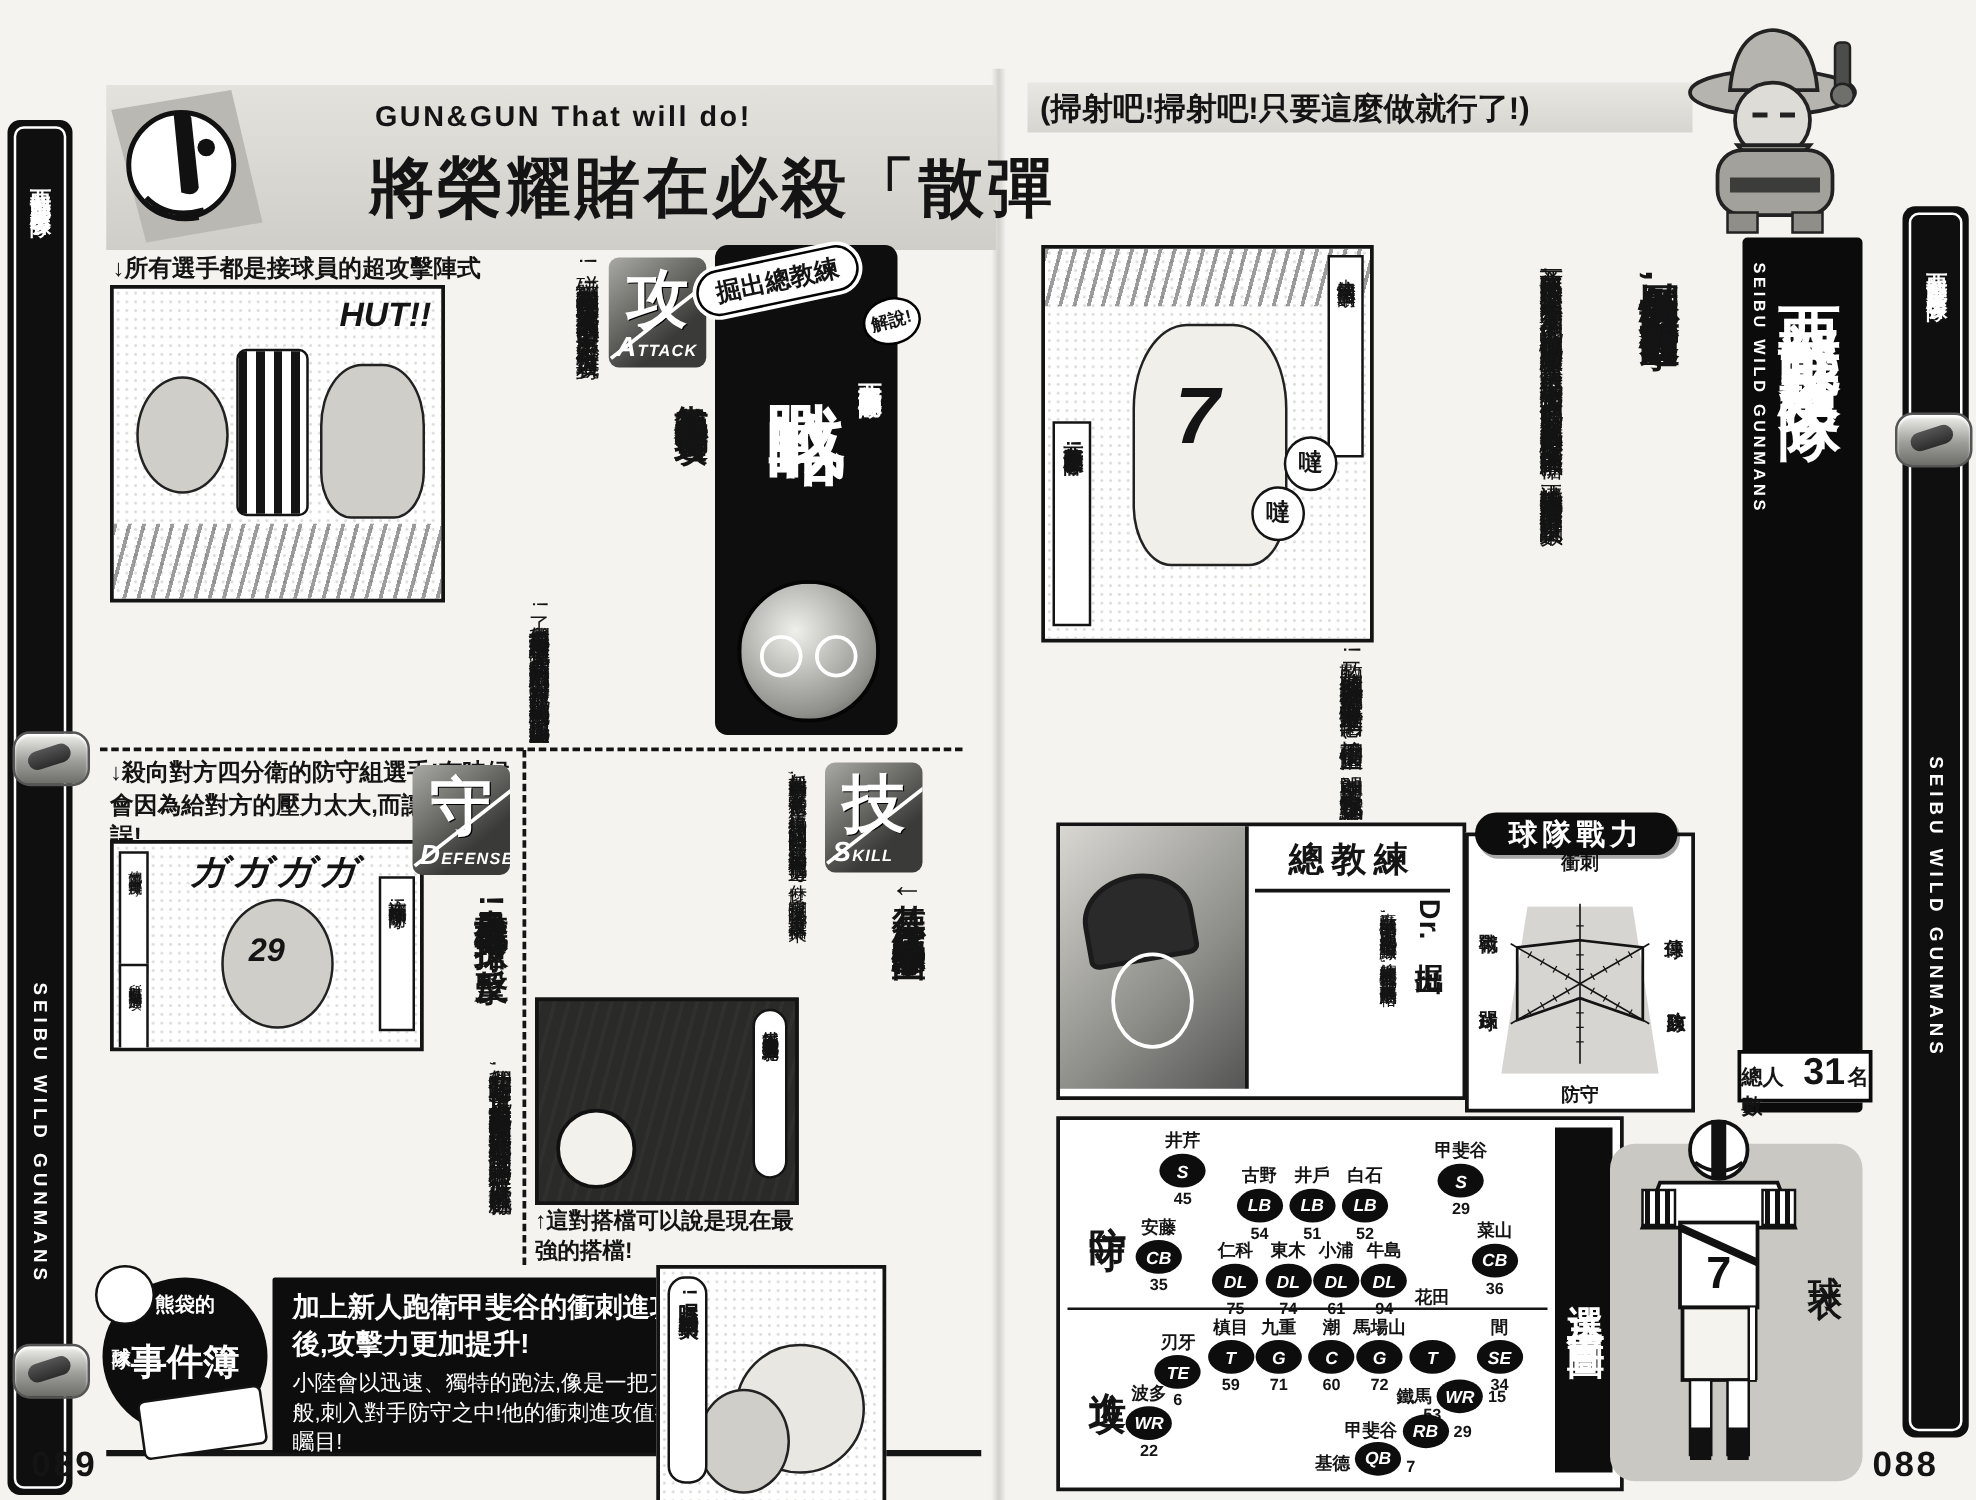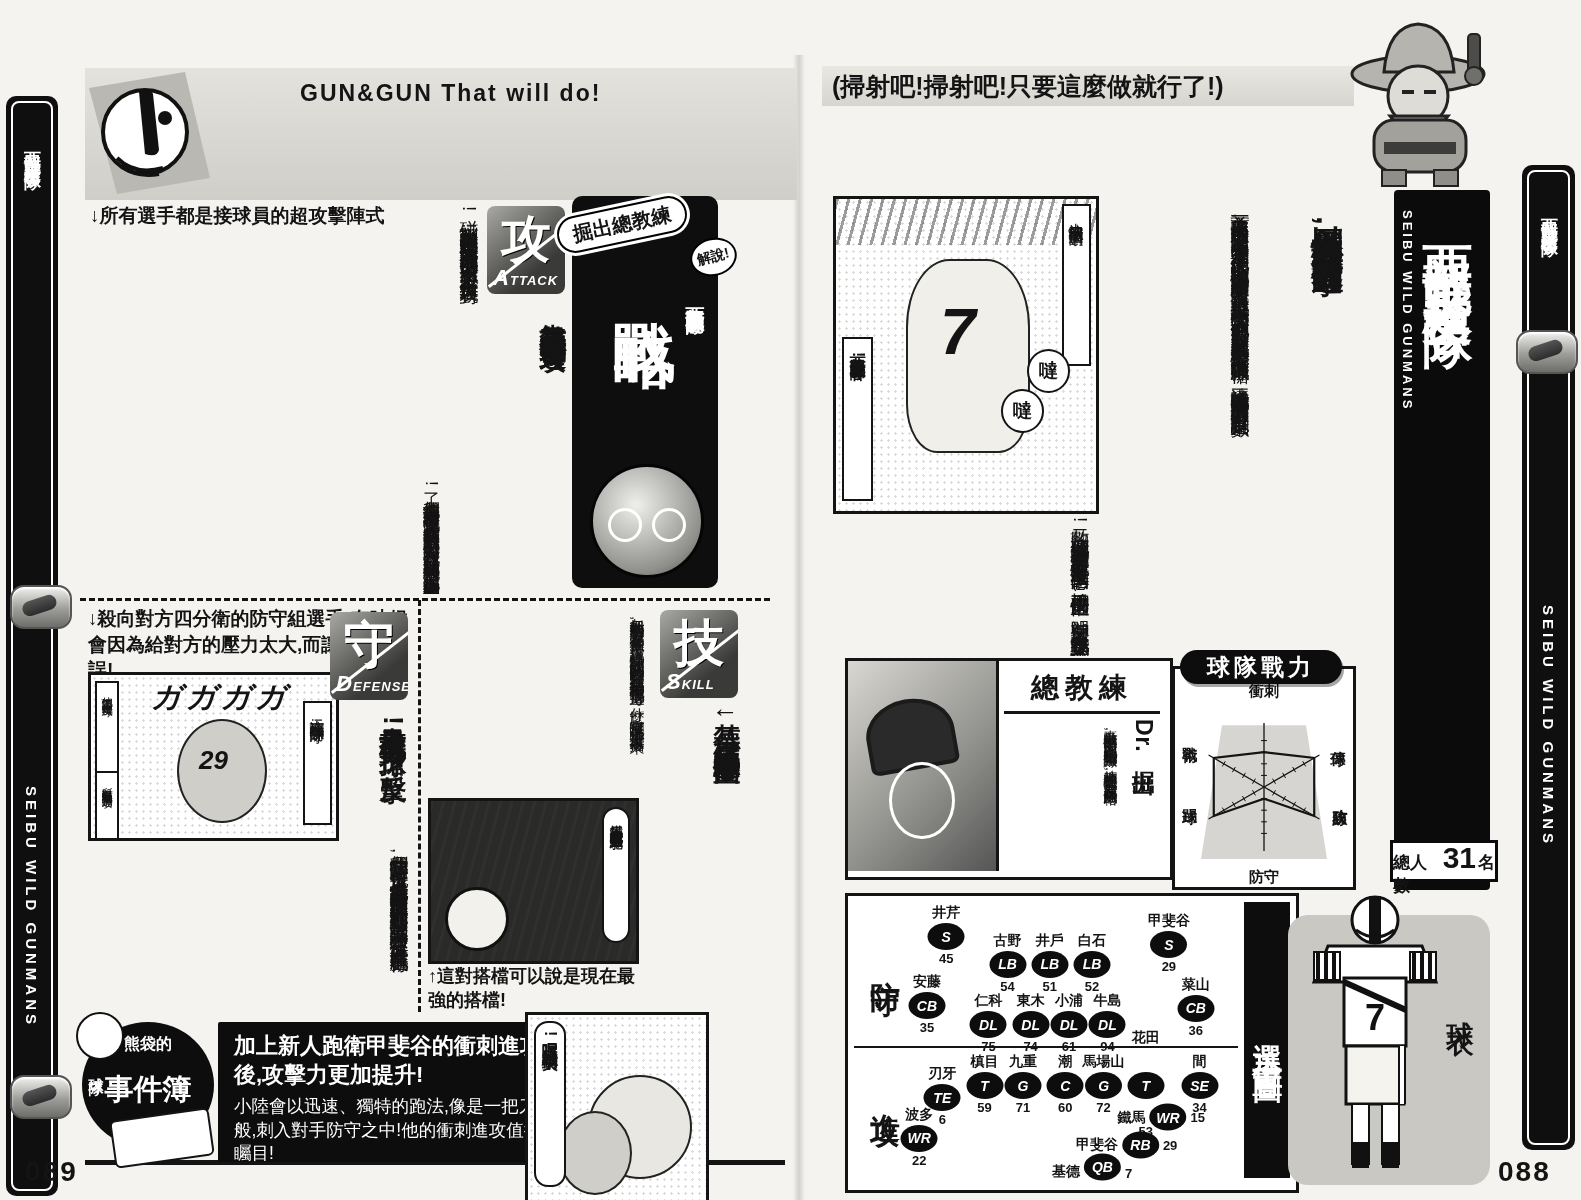--- a/index.html
+++ b/index.html
@@ -127,28 +127,37 @@
 
   <div class="abs hbar-left" style="left:85px;top:68px;width:712px;height:132px;">
     <svg class="abs" style="left:2px;top:2px;" width="125" height="126" viewBox="0 0 125 126">
       <polygon points="2,18 98,2 123,108 30,124" fill="#b9b8b2"></polygon>
       <circle cx="58" cy="62" r="42" fill="#fff" stroke="#111" stroke-width="4"></circle>
       <path d="M52,22 q12,-4 14,2 l6,56 q-2,8 -14,4 z" fill="#111"></path>
       <circle cx="78" cy="48" r="7" fill="#111"></circle>
       <path d="M30,88 q18,18 46,10 M34,96 q16,12 38,8" stroke="#111" stroke-width="4" fill="none"></path>
     </svg>
     <div class="abs eyecatch" style="left:215px;top:12px;">GUN&amp;GUN That will do!</div>
+    <div class="abs big-title" style="left:210px;top:48px;">將榮耀賭在必殺「散彈</div>
   </div>
 
   <div class="abs hbar-sub" style="left:822px;top:66px;width:512px;height:40px;">
     <span>(掃射吧!掃射吧!只要這麼做就行了!)</span>
   </div>
 
   <div class="abs caption" style="left:90px;top:203px;width:352px;">↓所有選手都是接球員的超攻擊陣式</div>
 
+  <div class="abs panel" style="left:88px;top:228px;width:262px;height:248px;">
+    <div class="tone"></div>
+    <div class="streak" style="left:0;bottom:0;width:100%;height:60px;"></div>
+    <div class="abs blob" style="left:18px;top:70px;width:70px;height:90px;"></div>
+    <div class="abs" style="left:98px;top:48px;width:54px;height:130px;background:repeating-linear-gradient(90deg,#141414 0 7px,#fff 7px 14px);border:2px solid #141414;border-radius:8px;"></div>
+    <div class="abs blob" style="left:165px;top:60px;width:80px;height:120px;border-radius:40% 40% 30% 30%;"></div>
+    <div class="abs sfx" style="right:8px;top:6px;font-size:27px;">HUT!!</div>
+  </div>
 
   <div class="abs vt bodytext" style="left:354px;top:205px;width:128px;height:390px;overflow:hidden;">碰!說到西部隊就會想到進攻!因為沒有人能夠擋下基德的傳球!所以不必想太多,反正猛力進攻就對</div>
   <div class="abs vt" style="left:90px;top:480px;width:352px;height:114px;overflow:hidden;font-size:17px;line-height:1.25;">了!我們也把負責接球的進攻組選手強化過了!雖然我們有所向無敵的鐵馬,但如果對方只防守他,那球就能夠傳給其他的選手!用他人無法防禦的「散彈槍」把比數拉開到差一百分吧!</div>
 
   <div class="abs stat-icon" style="left:487px;top:206px;width:78px;height:88px;">
     <span class="ch">攻</span>
     <span class="wd">ATTACK</span>
   </div>
   <div class="abs vt headline" style="left:478px;top:302px;width:92px;height:310px;">靠基德的飛行武器奮力進攻!</div>
 

